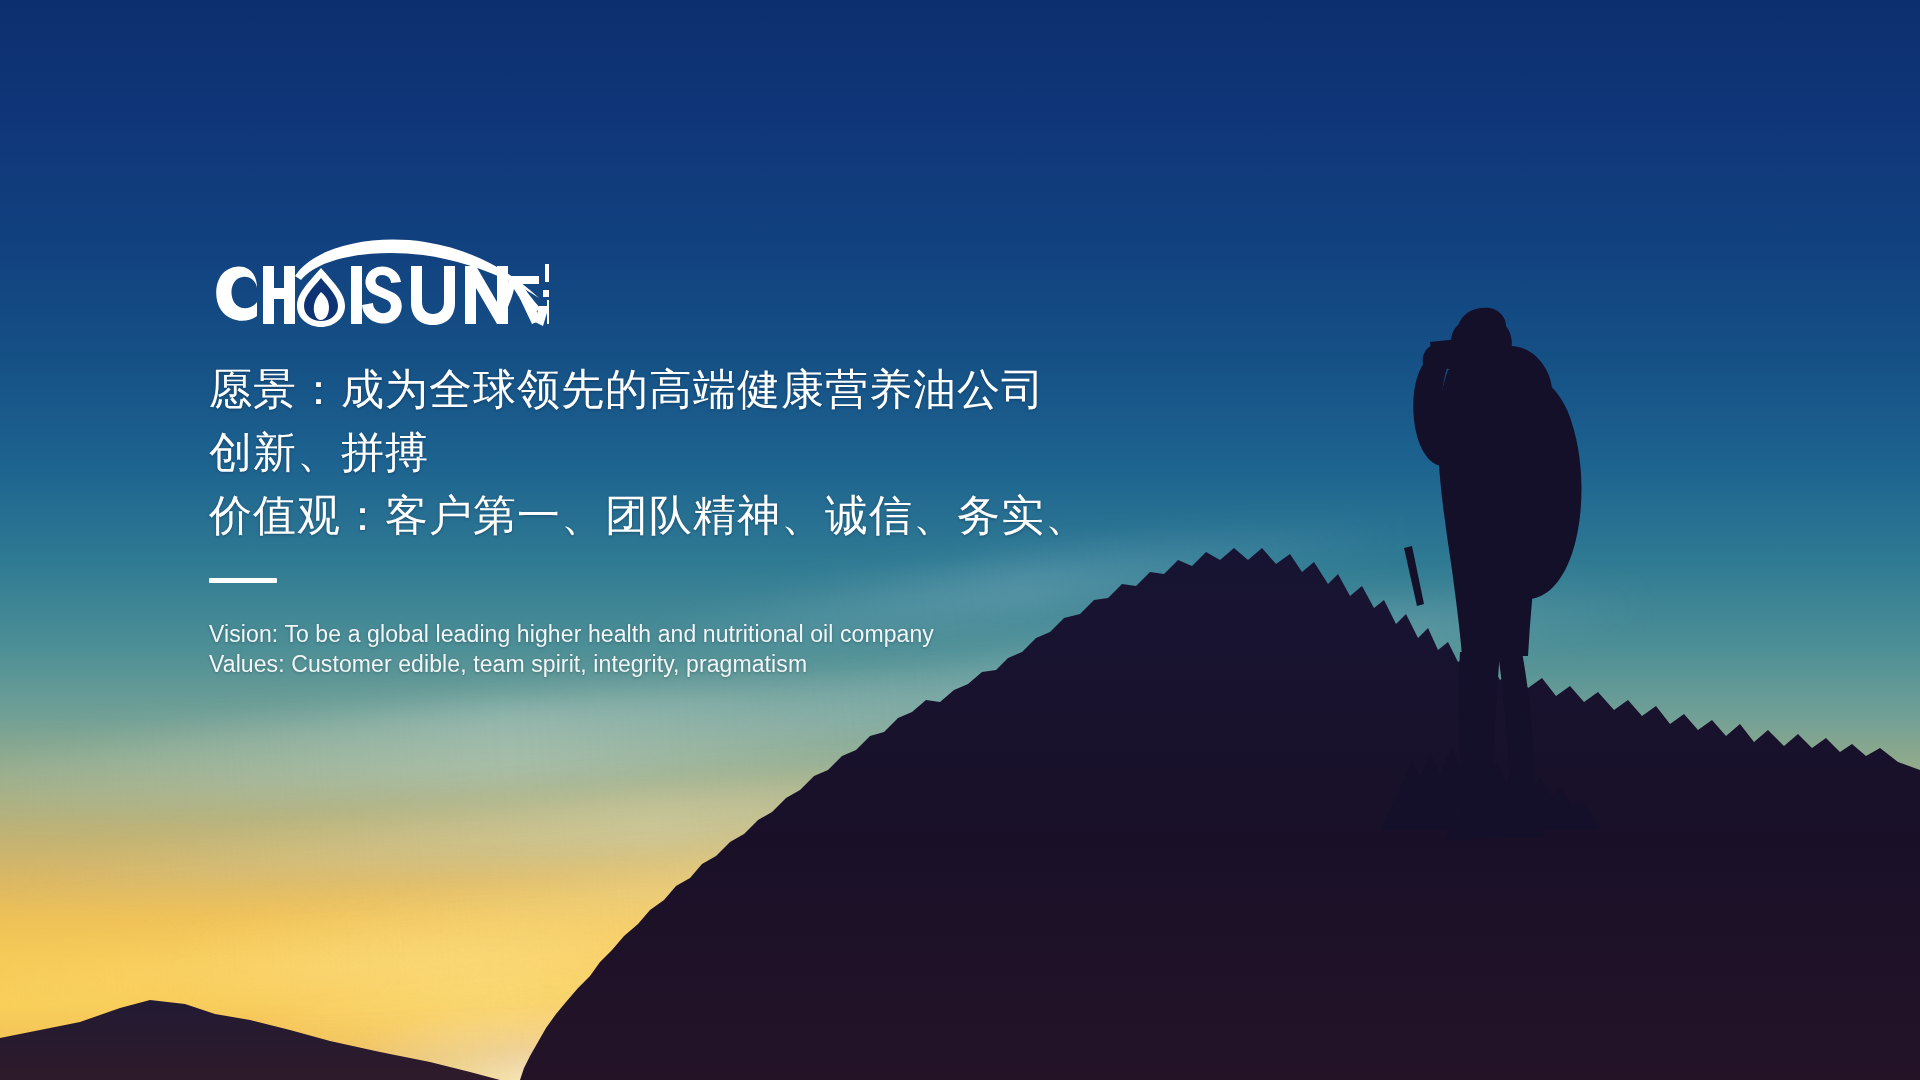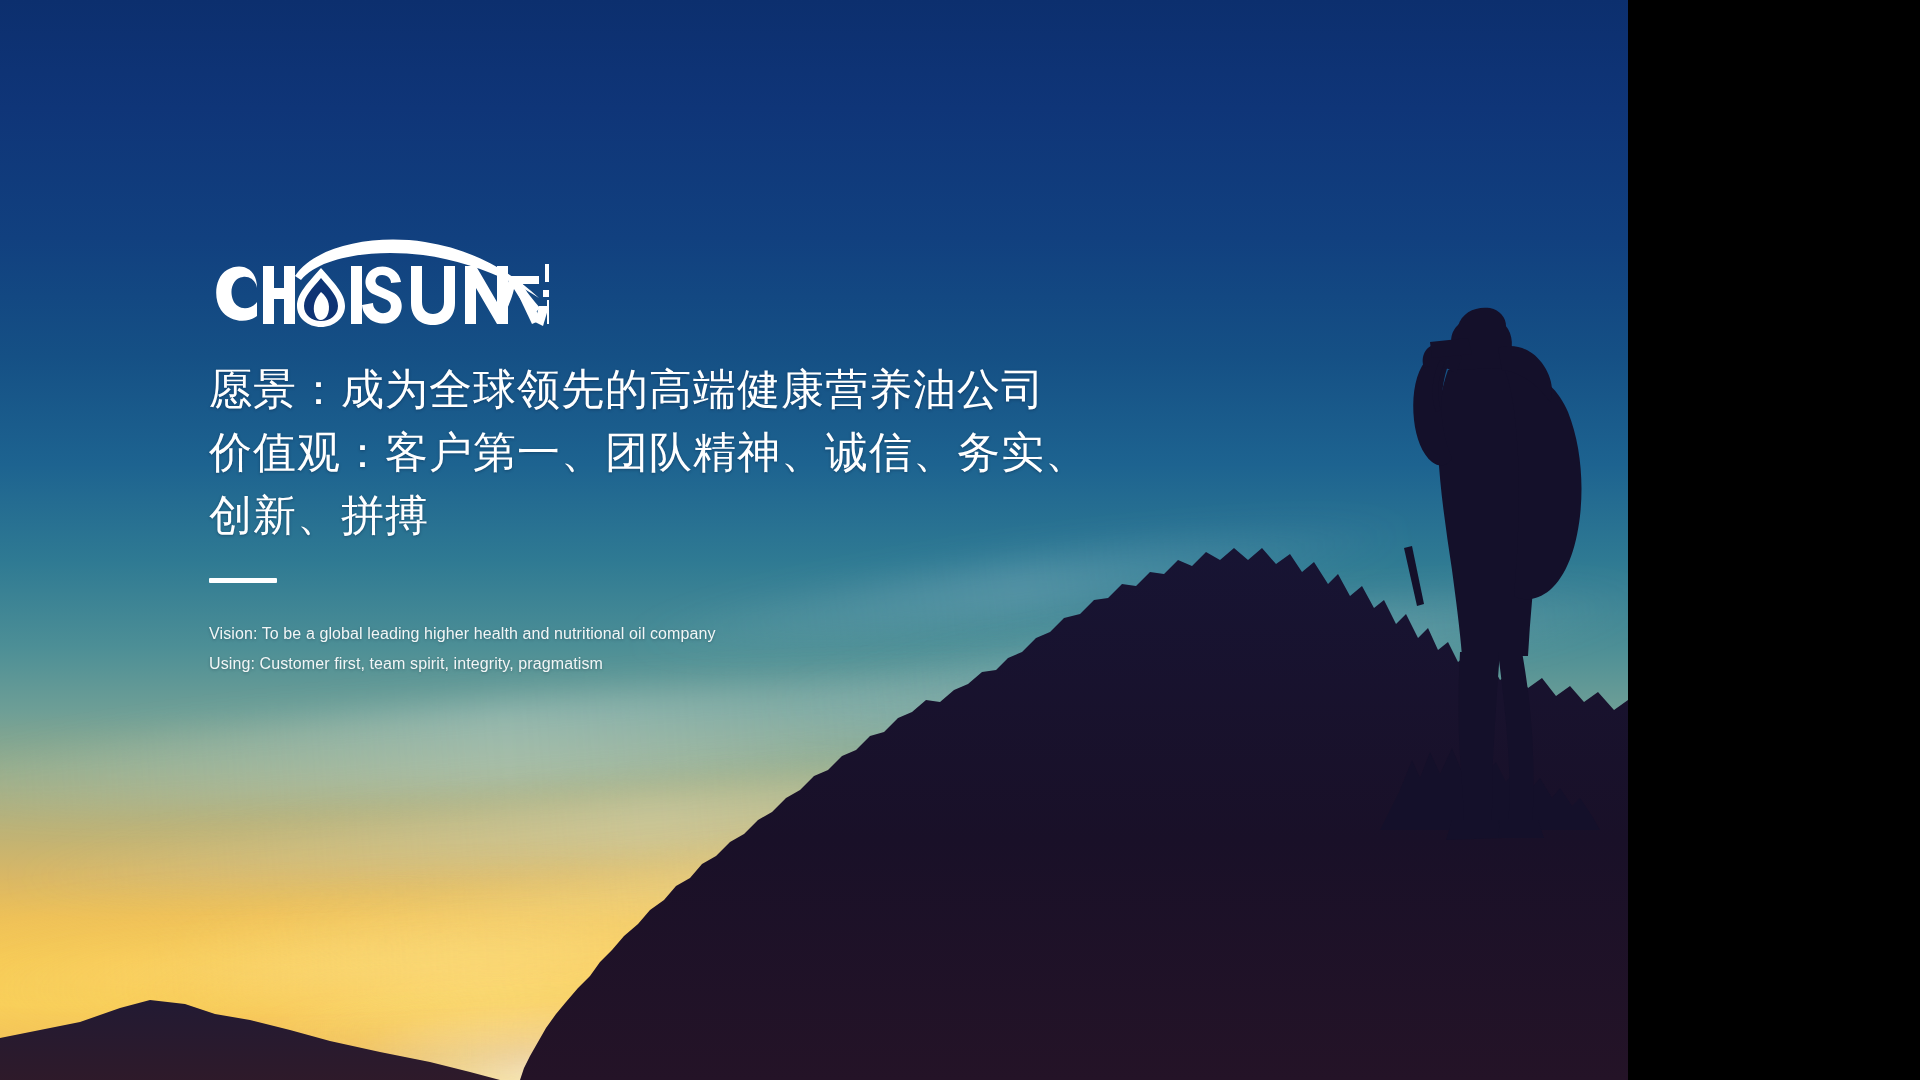--- a/index.html
+++ b/index.html
@@ -2,21 +2,21 @@
 <html lang="zh"><head>
 <meta charset="utf-8">
 <title>Choisun Vision Mission Values</title>
 <style>
   html,body{margin:0;padding:0;background:#000;}
   body{
     font-family:"Liberation Sans","DejaVu Sans",sans-serif;
   }
   #stage{
     position:relative;
-    width:1628px;height:1080px;
+    width:1920px;height:1080px;
     overflow:hidden;
     background:#0e3374;
   }
 
   
   .sky-base{
     position:absolute; inset:0;
     background:linear-gradient(to bottom,
       #0c2f6e 0%,
       #0f3578 10%,
@@ -121,21 +121,21 @@
   .divider{
     width:68px;height:5px;
     background:#ffffff;
     margin:31px 0 36px 0;
     border-radius:1px;
   }
 
   .en-block{}
   .en-line{
     color:#f2f6f6;
-    font-size:16px;
+    font-size:23px;
     line-height:30px;
     letter-spacing:.1px;
     font-weight:400;
     white-space:nowrap;
     text-shadow:0 1px 3px rgba(0,30,50,.30);
   }
 </style>
 </head>
 <body>
 
@@ -373,25 +373,25 @@
           <path d="M 338,64 L 346,64 L 346,88 L 338,88 Z"></path>
           <path d="M 350,64 L 358,64 L 358,88 L 350,88 Z"></path>
           <path d="M 362,64 L 370,64 L 370,88 L 362,88 Z"></path>
           <path d="M 330,70 L 340,70 L 334,90 L 326,86 Z"></path>
         </g>
       </svg>
     </div>
 
     <div class="cn-block">
       <div class="cn-line">愿景：成为全球领先的高端健康营养油公司</div>
+      <div class="cn-line">创新、拼搏</div>
       <div class="cn-line">价值观：客户第一、团队精神、诚信、务实、</div>
-      <div class="cn-line">创新、拼搏</div>
     </div>
 
     <div class="divider"></div>
 
     <div class="en-block">
       <div class="en-line">Vision: To be a global leading higher health and nutritional oil company</div>
-      <div class="en-line">Using: Customer first, team spirit, integrity, pragmatism</div>
+      <div class="en-line">Values: Customer edible, team spirit, integrity, pragmatism</div>
     </div>
 
   </div>
 </div>
 
 </body></html>

